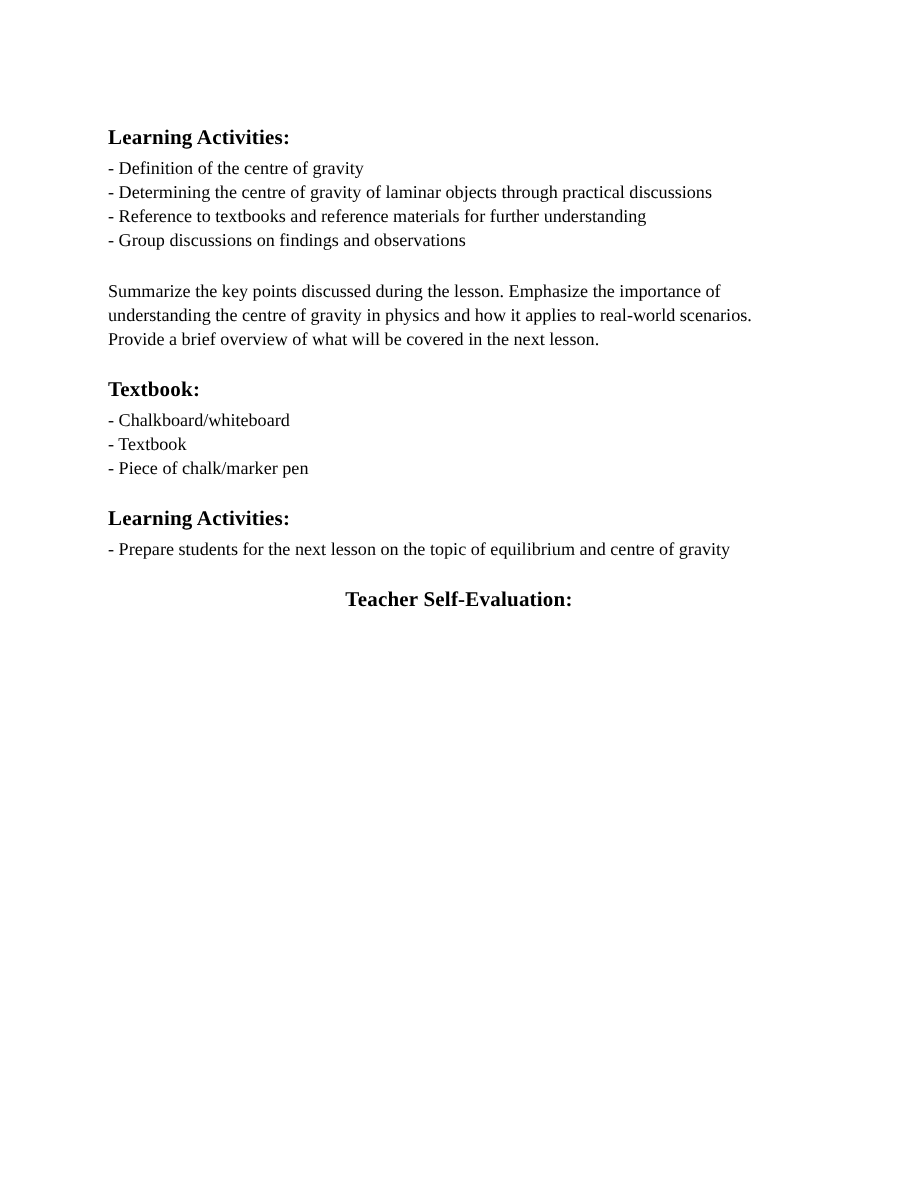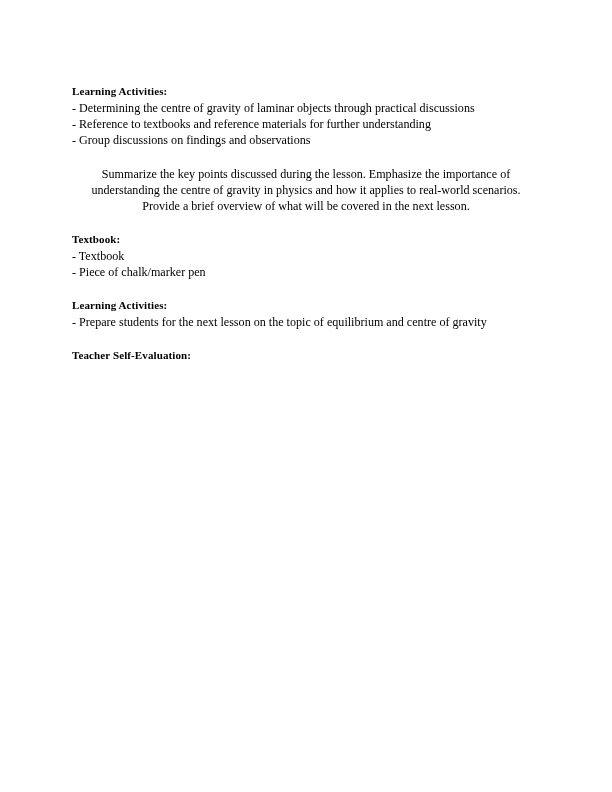--- a/index.html
+++ b/index.html
@@ -19,59 +19,62 @@
     width: 612px;
     height: 792px;
     box-sizing: border-box;
     padding: 84px 72px 72px 72px;
   }
   .section {
     margin: 0 0 18px 0;
   }
   .section:last-child {
     margin-bottom: 0;
+    text-align: center;
   }
   .heading {
     font-weight: bold;
-    font-size: 11px;
+    font-size: 14px;
     line-height: 1.33;
     margin: 0 0 1px 0;
     letter-spacing: 0.01em;
   }
   .line {
     font-size: 12.1px;
     line-height: 1.33;
     margin: 0;
     white-space: pre-wrap;
   }
   .para {
     font-size: 12.1px;
     line-height: 1.33;
     margin: 0;
-    text-align: center;
+    text-align: left;
   }
 </style>
 </head>
 <body>
 
 <div class="page">
 
   <div class="section">
     <div class="heading">Learning Activities:</div>
+    <div class="line">- Definition of the centre of gravity</div>
     <div class="line">- Determining the centre of gravity of laminar objects through practical discussions</div>
     <div class="line">- Reference to textbooks and reference materials for further understanding</div>
     <div class="line">- Group discussions on findings and observations</div>
   </div>
 
   <div class="section">
     <div class="para">Summarize the key points discussed during the lesson. Emphasize the importance of understanding the centre of gravity in physics and how it applies to real-world scenarios. Provide a brief overview of what will be covered in the next lesson.</div>
   </div>
 
   <div class="section">
     <div class="heading">Textbook:</div>
+    <div class="line">- Chalkboard/whiteboard</div>
     <div class="line">- Textbook</div>
     <div class="line">- Piece of chalk/marker pen</div>
   </div>
 
   <div class="section">
     <div class="heading">Learning Activities:</div>
     <div class="line">- Prepare students for the next lesson on the topic of equilibrium and centre of gravity</div>
   </div>
 
   <div class="section">

